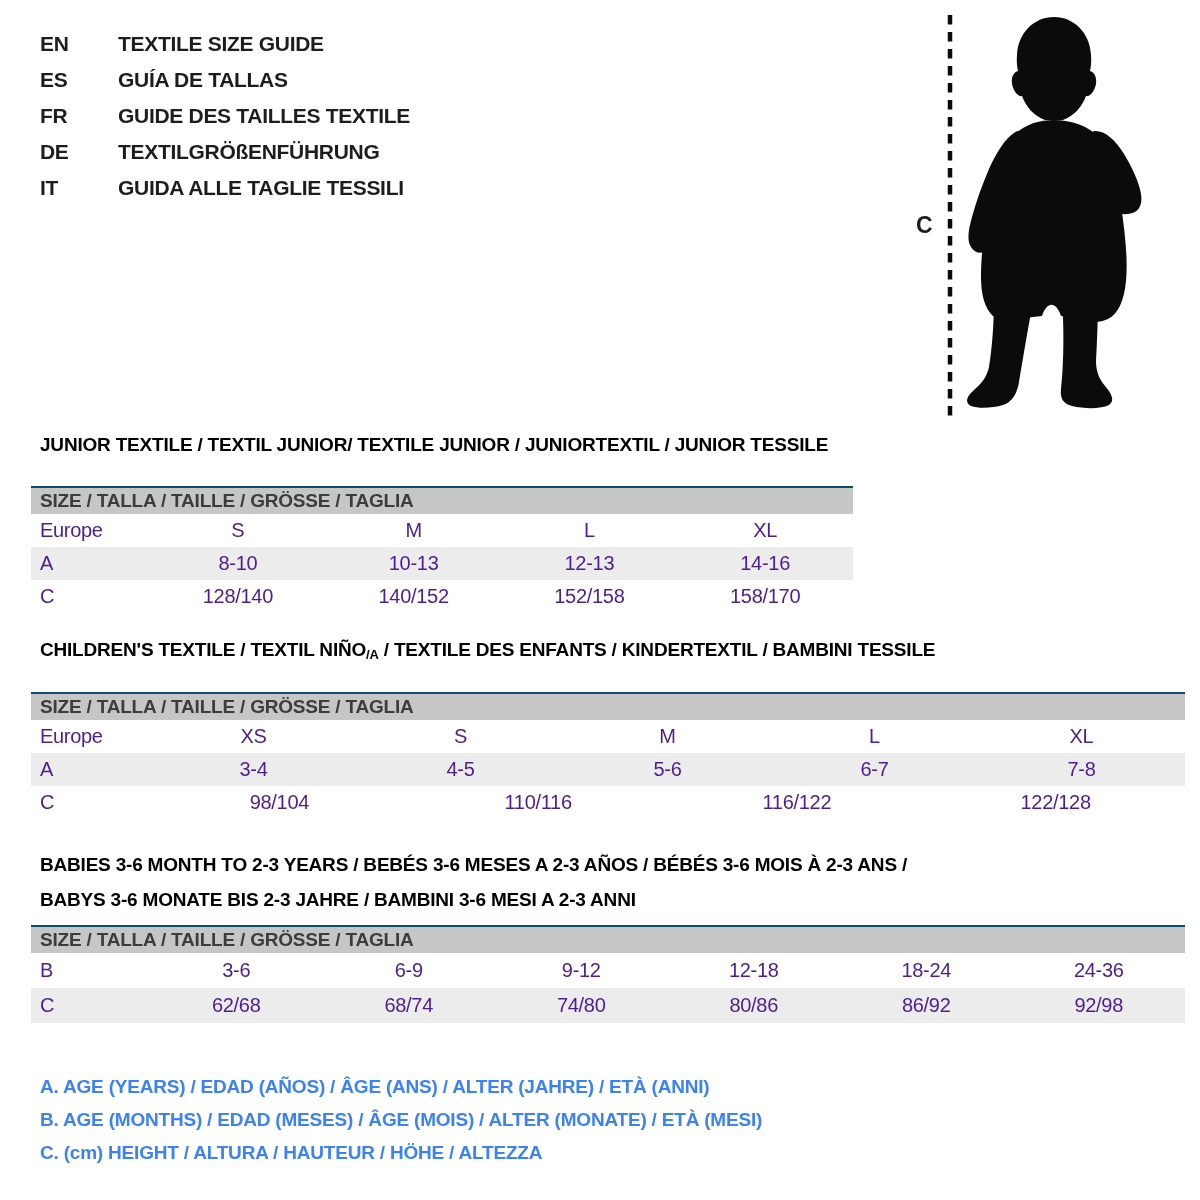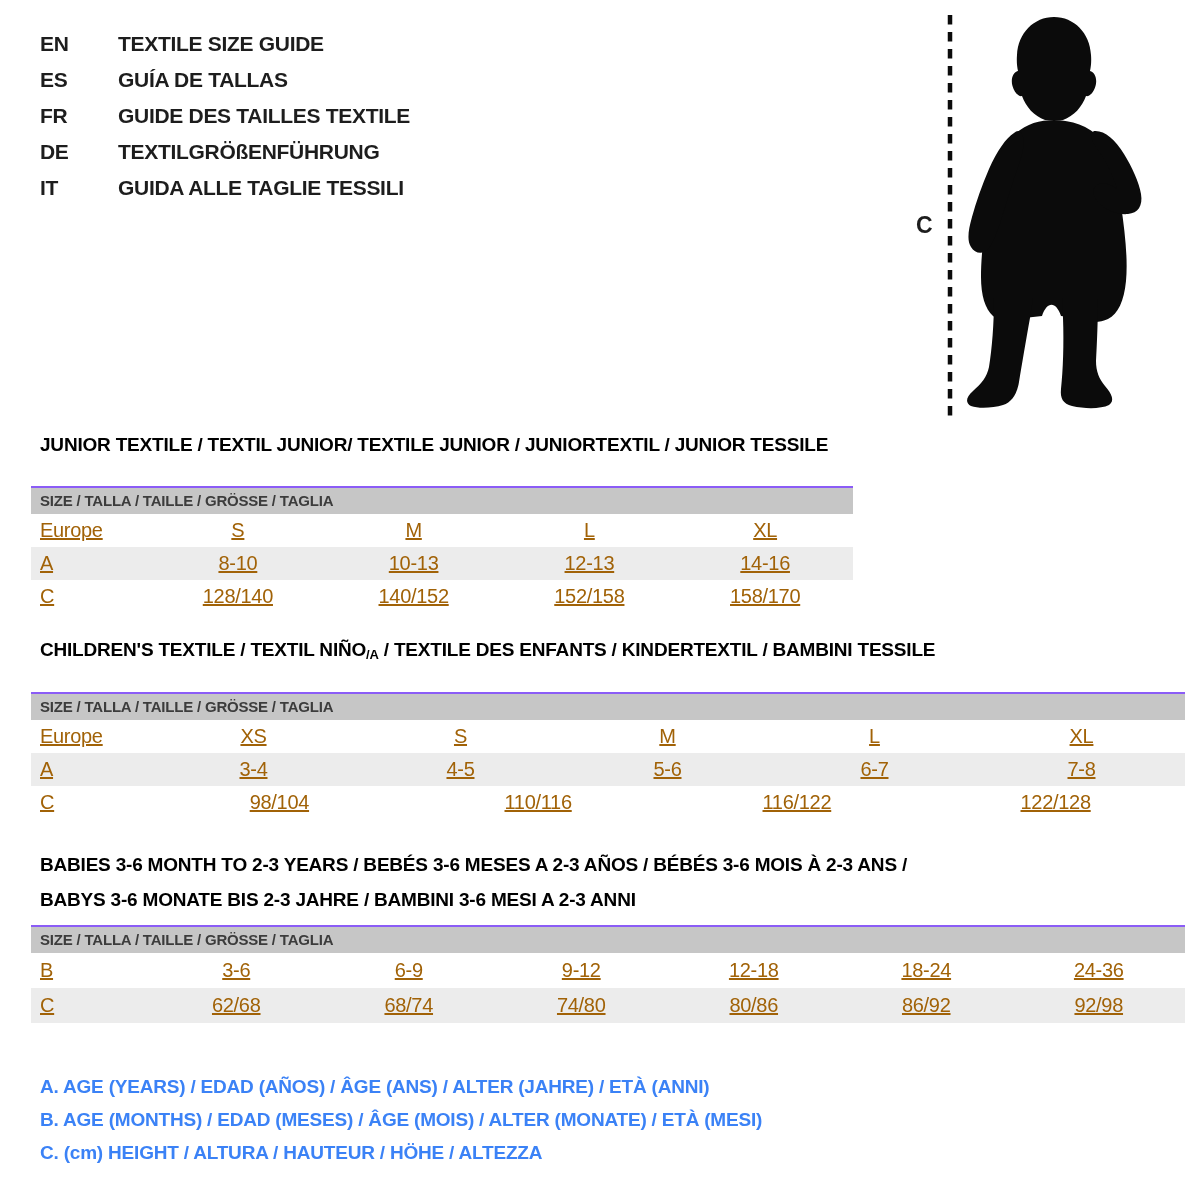--- a/index.html
+++ b/index.html
@@ -31,25 +31,25 @@
   .title-children{left:40px;top:639px;}
   .title-babies{left:40px;top:847px;line-height:35px;}
   .title-babies .line{display:block;}
   
   .table{position:absolute;}
   .tbl-junior{left:31px;top:486px;width:822px;}
   .tbl-children{left:31px;top:692px;width:1154px;}
   .tbl-babies{left:31px;top:925px;width:1154px;}
   .t-head{
     background:var(--table-header-bg);
-    border-top:2px solid #8b5cf6;
+    border-top:2px solid #0c4a6e;
     height:26px;line-height:25px;padding-left:9px;
-    font-weight:bold;font-size:15px;letter-spacing:-0.2px;color:#3c3c3c;
+    font-weight:bold;font-size:19px;letter-spacing:-0.2px;color:#3c3c3c;
   }
-  .t-row{display:flex;height:33px;line-height:33px;font-size:20px;letter-spacing:-0.3px;color:#a16207;text-decoration:underline;}
+  .t-row{display:flex;height:33px;line-height:33px;font-size:20px;letter-spacing:-0.3px;color:#4c1d95;}
   .tbl-babies .t-row{height:35px;line-height:35px;}
   .t-row.alt{background:var(--row-alt-bg);}
   .t-label{width:110px;padding-left:9px;}
   .t-cell{flex:1;text-align:center;}
   
   .legend{position:absolute;left:40px;top:1070px;}
   .legend-line{height:33px;line-height:33px;font-weight:bold;font-size:19px;letter-spacing:-0.2px;white-space:nowrap;color:#3b82f6;}
 </style>
 </head>
 <body>

